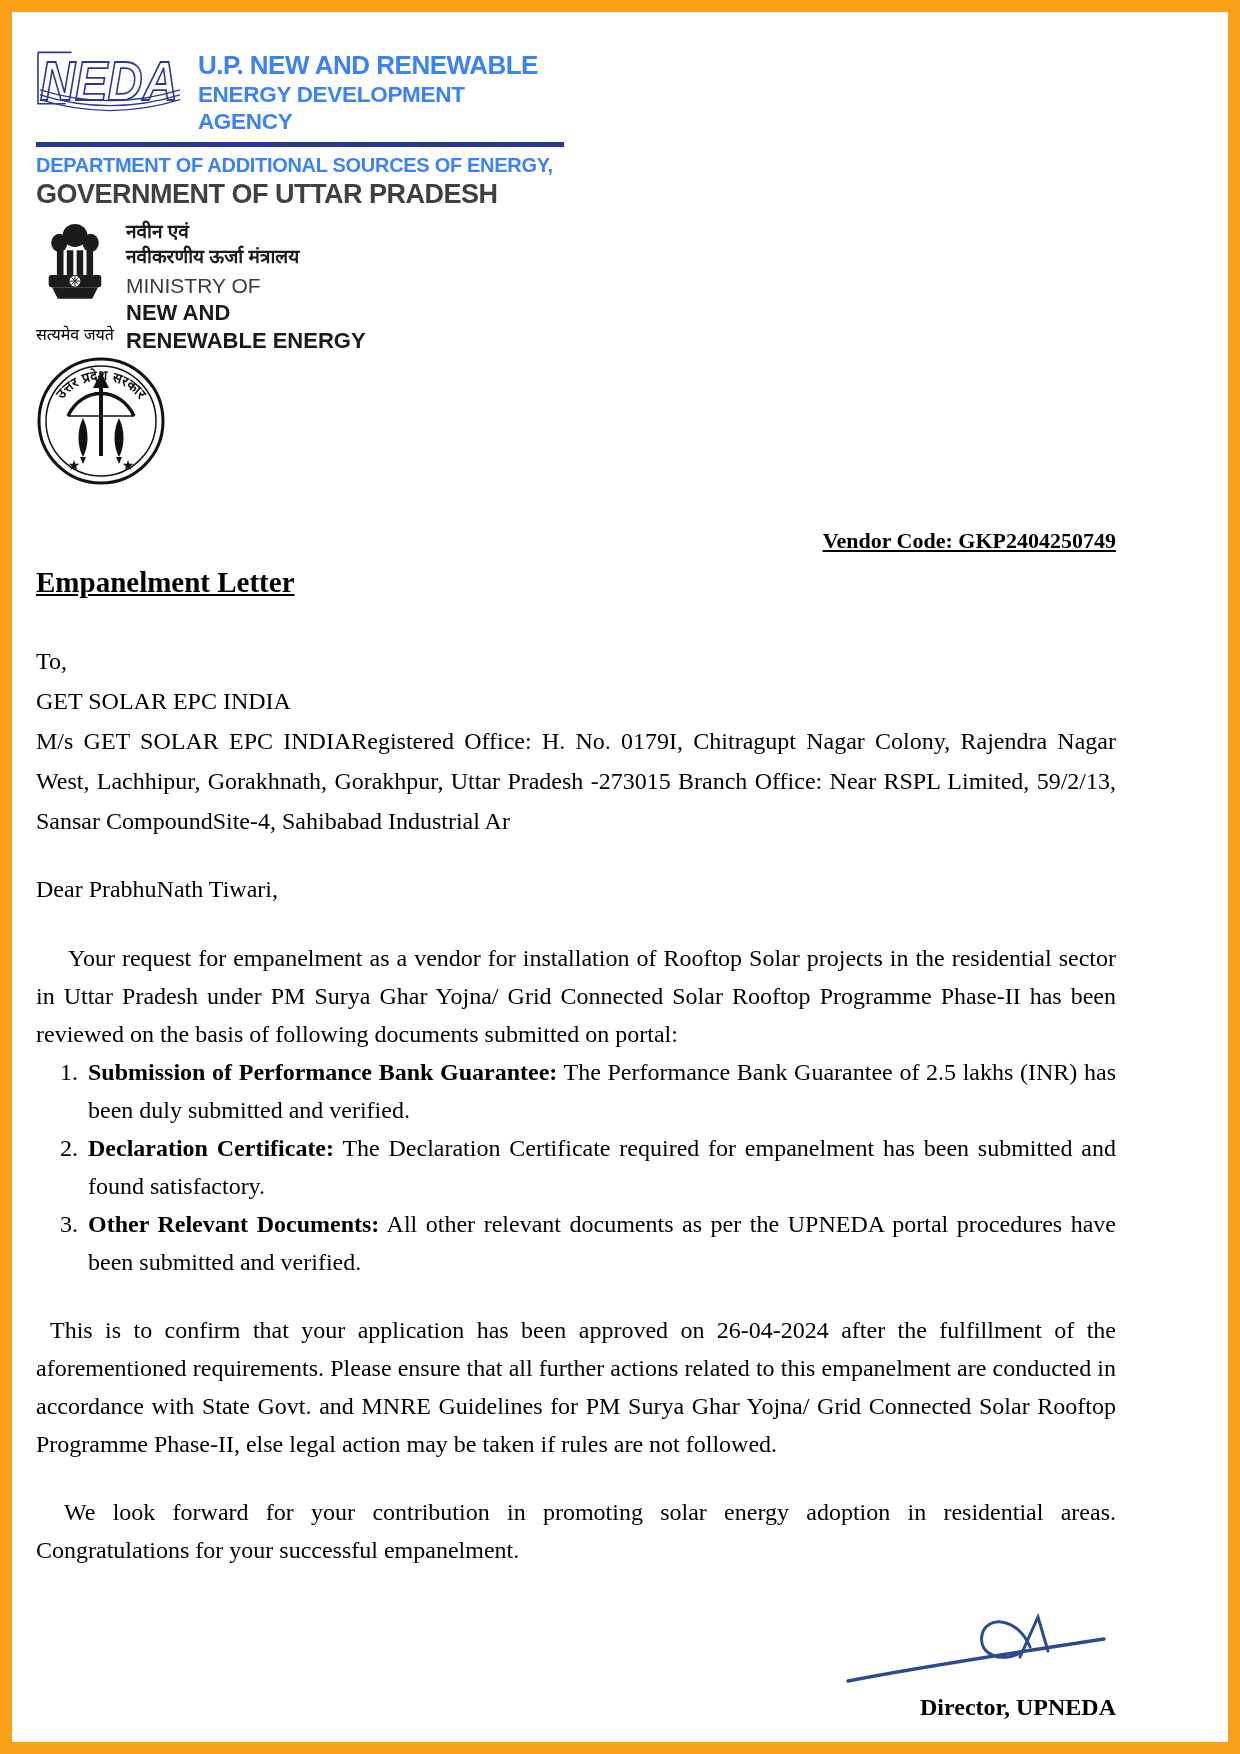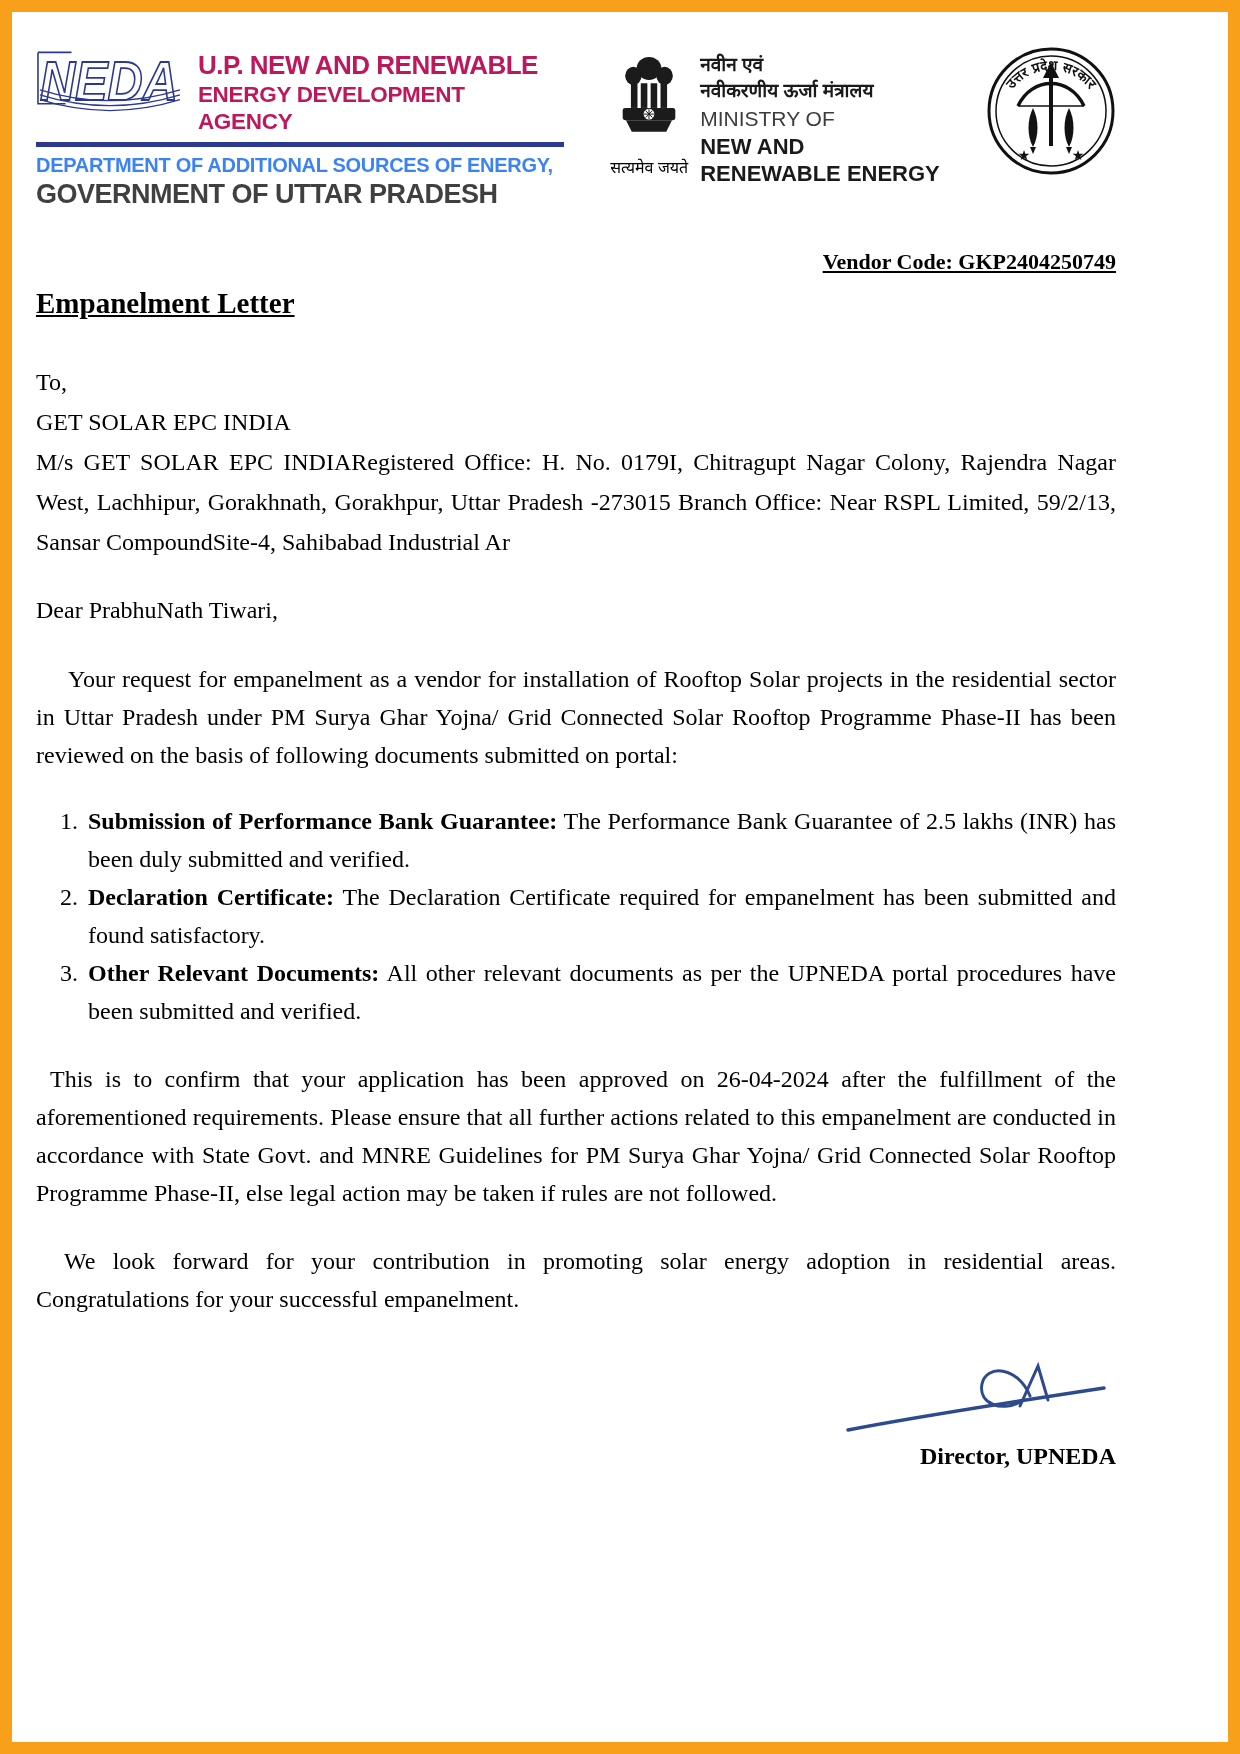--- a/index.html
+++ b/index.html
@@ -8,24 +8,24 @@
     width:1240px; height:1754px;
     border:12px solid #F9A01B;
     background:#ffffff;
     font-family:"Liberation Serif","DejaVu Serif",serif;
     color:#000;
     padding:26px 112px 40px 24px;
     overflow:hidden;
     position:relative;
   }
   
-  .header { display:flex; justify-content:space-between; align-items:flex-start; margin-top:6px; }
+  .header { display:flex; justify-content:space-between; align-items:flex-start; margin-top:6px;flex-direction:column; }
   .h-left  { width:528px; flex:none; }
   .h-left .row { display:flex; gap:14px; align-items:flex-start; }
-  .agency { font-family:"Liberation Sans","DejaVu Sans",sans-serif; color:#be185d; font-weight:bold; }
+  .agency { font-family:"Liberation Sans","DejaVu Sans",sans-serif; color:#3b82f6; font-weight:bold; }
   .agency-1 { font-size:26px; line-height:1.2; letter-spacing:-0.5px; margin-top:6px; }
   .agency-2 { font-size:22.5px; line-height:1.2; letter-spacing:-0.3px; }
   .h-divider { height:5px; background:#2B3990; margin:7px 0 6px; width:100%; }
   .dept { font-family:"Liberation Sans","DejaVu Sans",sans-serif; color:#3b82f6; font-weight:bold; font-size:20px; letter-spacing:-0.3px; line-height:1.25; }
   .govt { font-family:"Liberation Sans","DejaVu Sans",sans-serif; color:#404040; font-weight:bold; font-size:27px; letter-spacing:-0.5px; line-height:1.2; }
   .h-mid { display:flex; gap:12px; flex:none; margin-top:8px; }
   .emblem-col { text-align:center; width:78px; flex:none; }
   .emblem-caption { font-size:16px; line-height:1; margin-top:2px; font-family:"Liberation Sans","DejaVu Sans",sans-serif; }
   .ministry-text { font-family:"Liberation Sans","DejaVu Sans",sans-serif; color:#1a1a1a; }
   .hindi-line { font-size:19px; font-weight:bold; line-height:1.35; }
@@ -36,21 +36,21 @@
   .vendor-code { text-align:right; font-weight:bold; font-size:22px; text-decoration:underline; margin-top:38px; }
   .title { font-weight:bold; font-size:29px; text-decoration:underline; margin-top:12px; }
   .line { font-size:24px; line-height:40px; }
   .to-block { margin-top:42px; }
   .address { font-size:24px; line-height:40px; text-align:justify; }
   .salutation { margin-top:28px; }
   p.body { font-size:24px; line-height:38px; text-align:justify; margin-top:30px; }
   .indent-lg { text-indent:32px; }
   .indent-sm { text-indent:14px; }
   .indent-md { text-indent:28px; }
-  ol.docs { margin-top:28px; padding-left:48px; font-size:24px; line-height:38px; }
+  ol.docs { padding-left:48px; font-size:24px; line-height:38px; }
   ol.docs li { text-align:justify; padding-left:4px; }
   ol.docs b { font-weight:bold; }
   
   .sign-block { margin-top:42px; text-align:right; }
   .sign-svg { display:block; margin-left:auto; margin-right:6px; }
   .sign-name, .sign-role { font-weight:bold; font-size:24px; line-height:36px; }
 </style>
 </head>
 <body>
 

